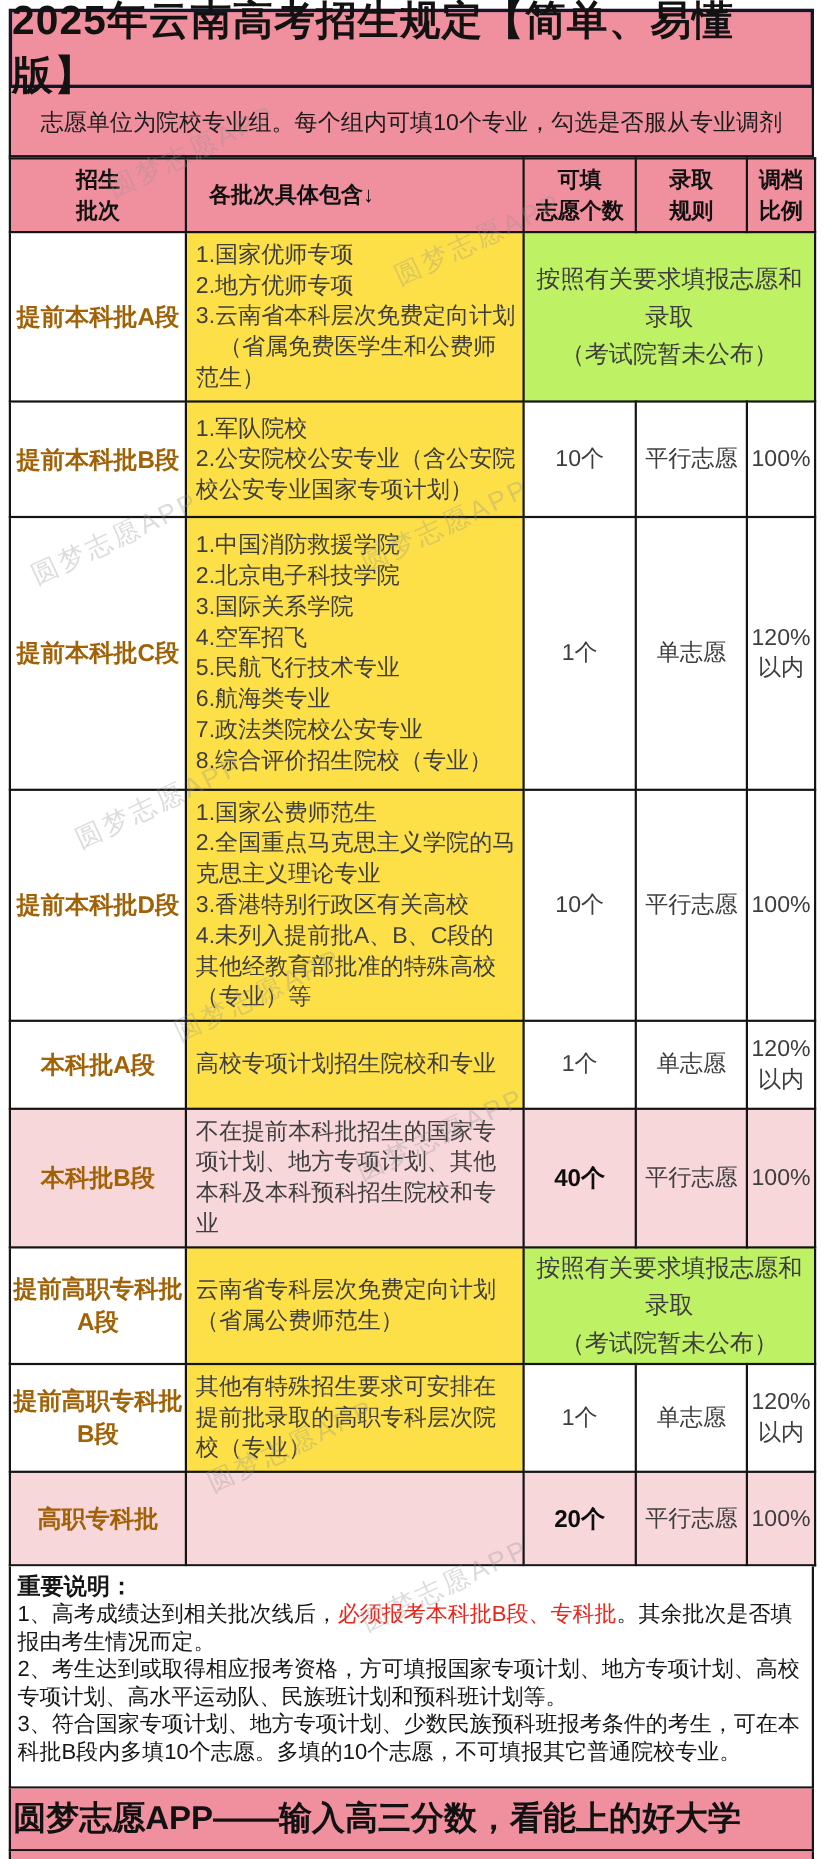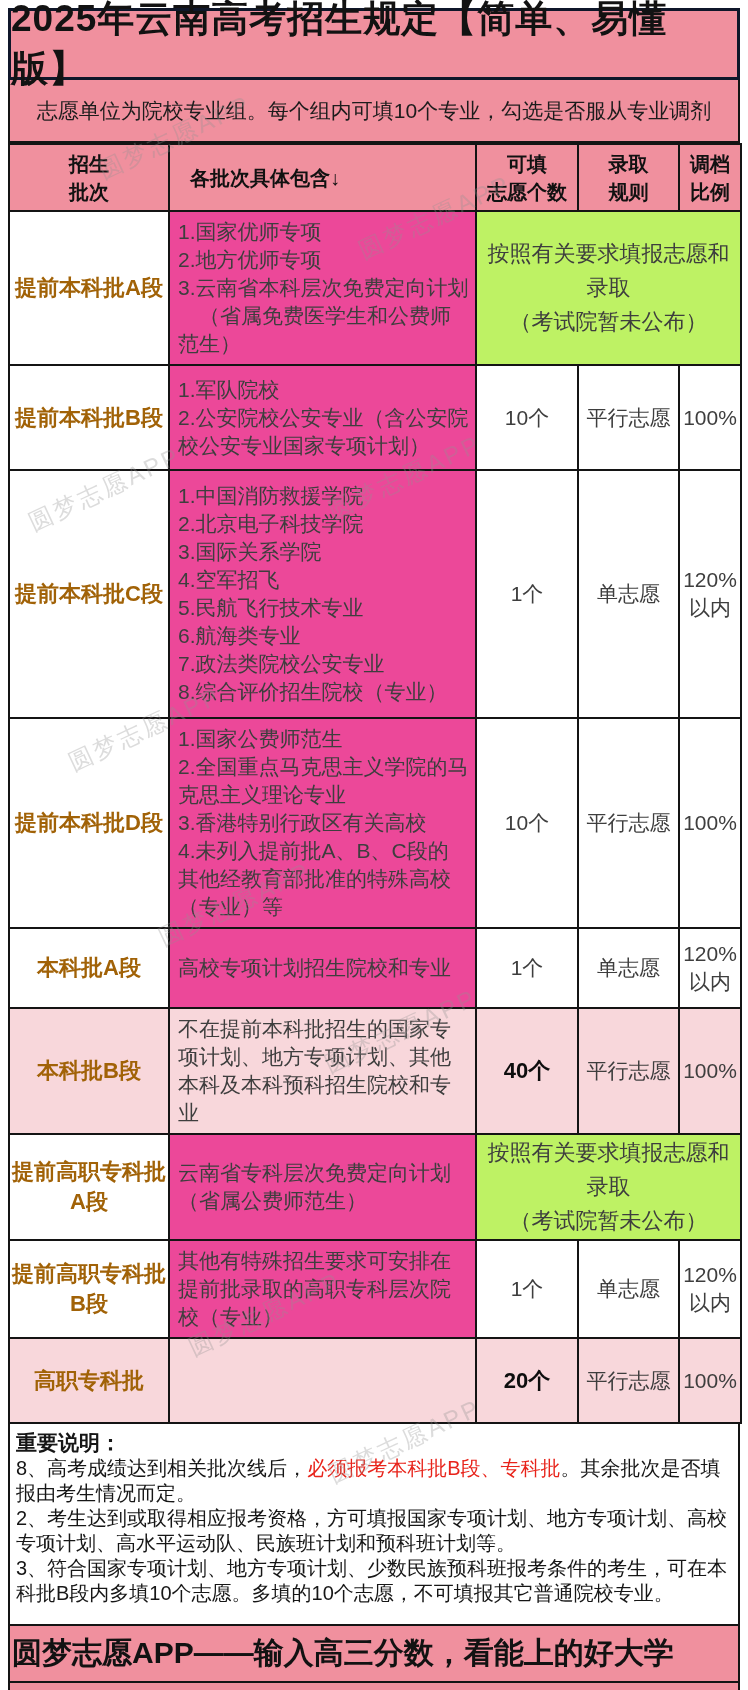--- a/index.html
+++ b/index.html
@@ -32,21 +32,21 @@
     text-align: center; white-space: pre-line; line-height: 28px;
   }
   th.hdr.left { text-align: left; padding-left: 20px; }
   td.batch {
     font-weight: bold; font-size: 22px; color: #a16207; text-align: center;
     white-space: pre-line; line-height: 30px; background: #ffffff;
   }
   td.content {
     font-size: 21px; color: #3e3e3e; text-align: left;
     padding: 6px 6px 6px 8px; white-space: pre-line; line-height: 28px;
-    background: #ec4899;
+    background: #fde047;
   }
   td.num, td.rule, td.ratio {
     font-size: 21px; color: #3e3e3e; text-align: center;
     white-space: pre-line; line-height: 28px; background: #ffffff;
   }
   td.bold { font-weight: bold; color: #0e0e0e; font-size: 22px; }
   td.mergedcell {
     font-size: 22px; color: #3e3e3e; text-align: center;
     white-space: pre-line; line-height: 34px; background: #bef264;
   }
@@ -197,21 +197,21 @@
       <td class="content"></td>
       <td class="num bold">20个</td>
       <td class="rule">平行志愿</td>
       <td class="ratio">100%</td>
     </tr>
   </tbody>
     </table>
 
   <div class="notes">
     <div class="notes-heading">重要说明：</div>
-    <p><span>8、高考成绩达到相关批次线后，</span><span class="red">必须报考本科批B段、专科批</span><span>。其余批次是否填报由考生情况而定。</span></p>
+    <p><span>1、高考成绩达到相关批次线后，</span><span class="red">必须报考本科批B段、专科批</span><span>。其余批次是否填报由考生情况而定。</span></p>
     <p>2、考生达到或取得相应报考资格，方可填报国家专项计划、地方专项计划、高校专项计划、高水平运动队、民族班计划和预科班计划等。</p>
     <p>3、符合国家专项计划、地方专项计划、少数民族预科班报考条件的考生，可在本科批B段内多填10个志愿。多填的10个志愿，不可填报其它普通院校专业。</p>
   </div>
 
   <div class="banner">圆梦志愿APP——输入高三分数，看能上的好大学</div>
   <div class="footer">圆梦志愿已为21个实行“新高考”的省份，提供多年报考帮助，在新高考第一年志愿填报中积累了丰富的实战经验。各大手机应用市场均可下载！</div>
 
   <span class="wm" style="left:92px;  top:148px;">圆梦志愿APP</span>
   <span class="wm" style="left:352px; top:228px;">圆梦志愿APP</span>
   <span class="wm" style="left:22px;  top:500px;">圆梦志愿APP</span>

